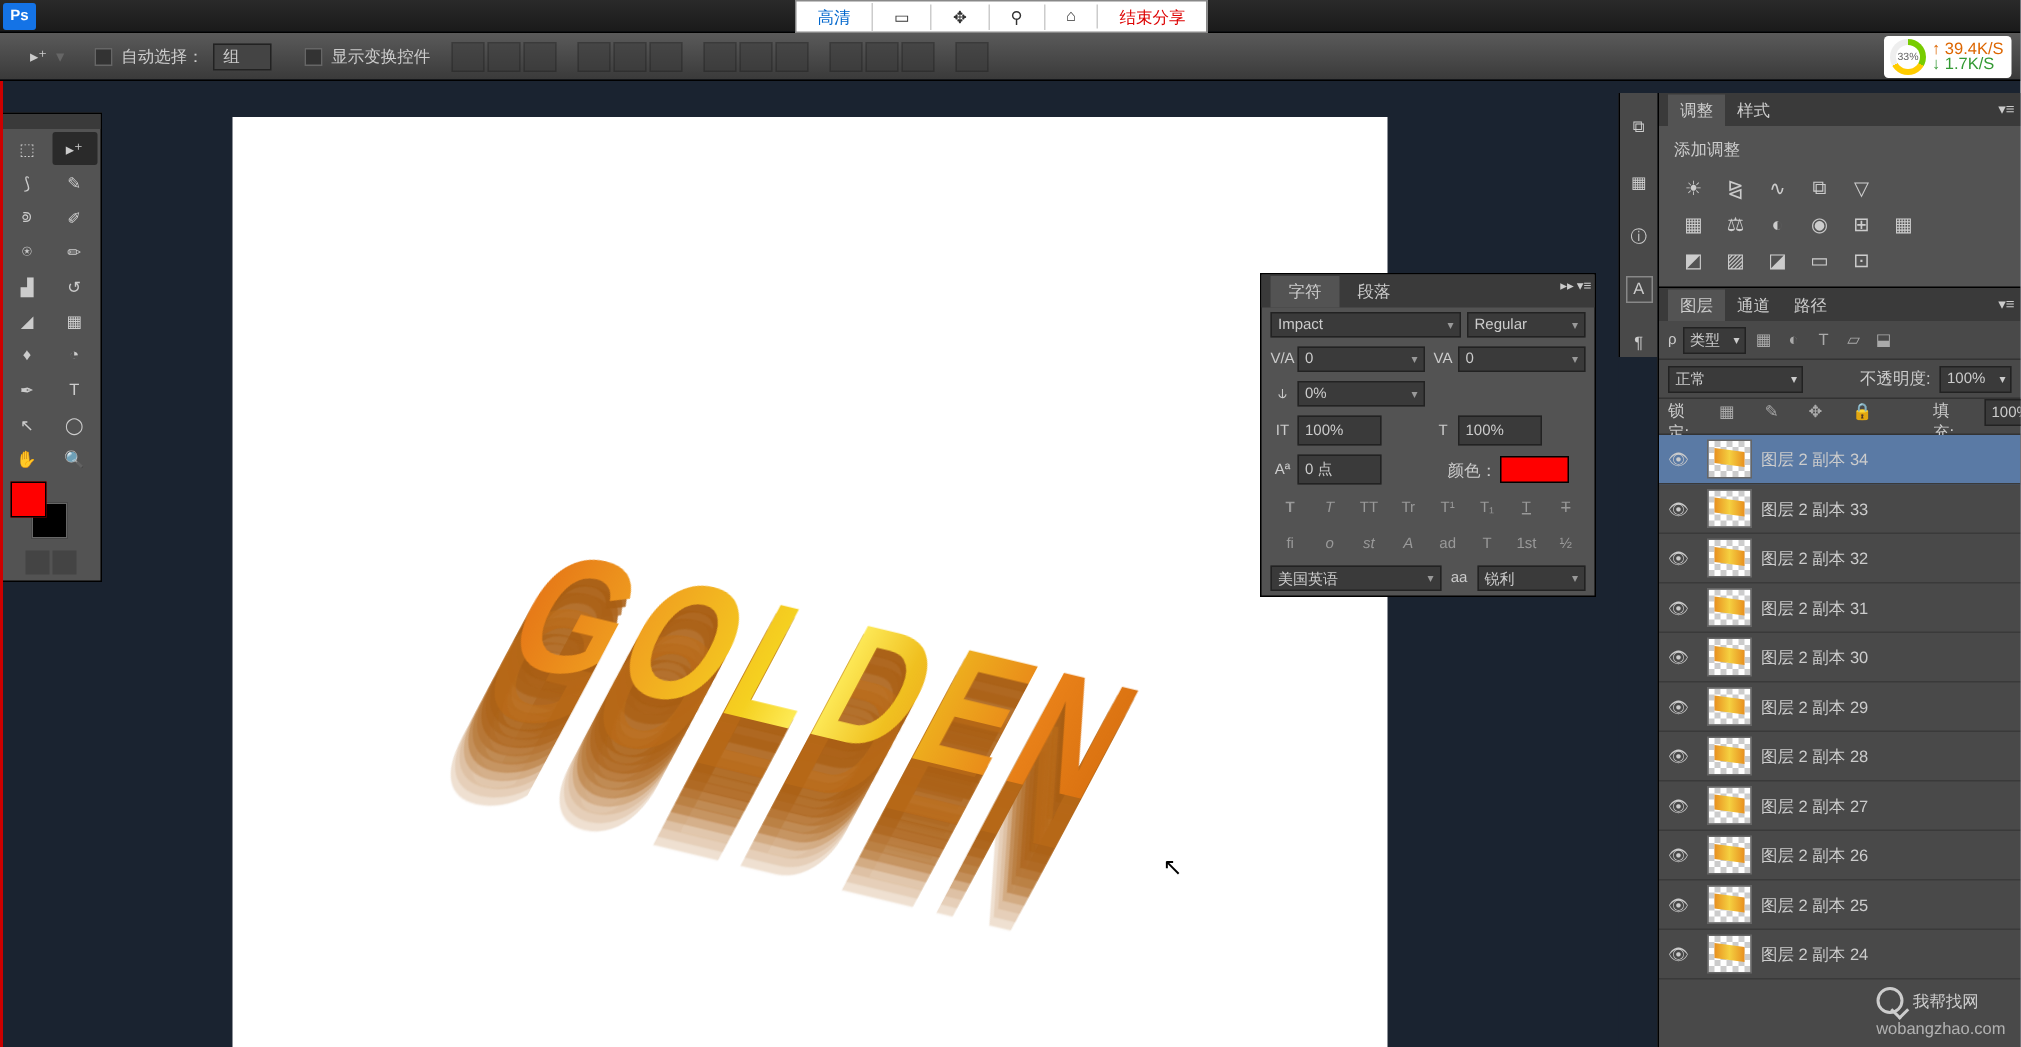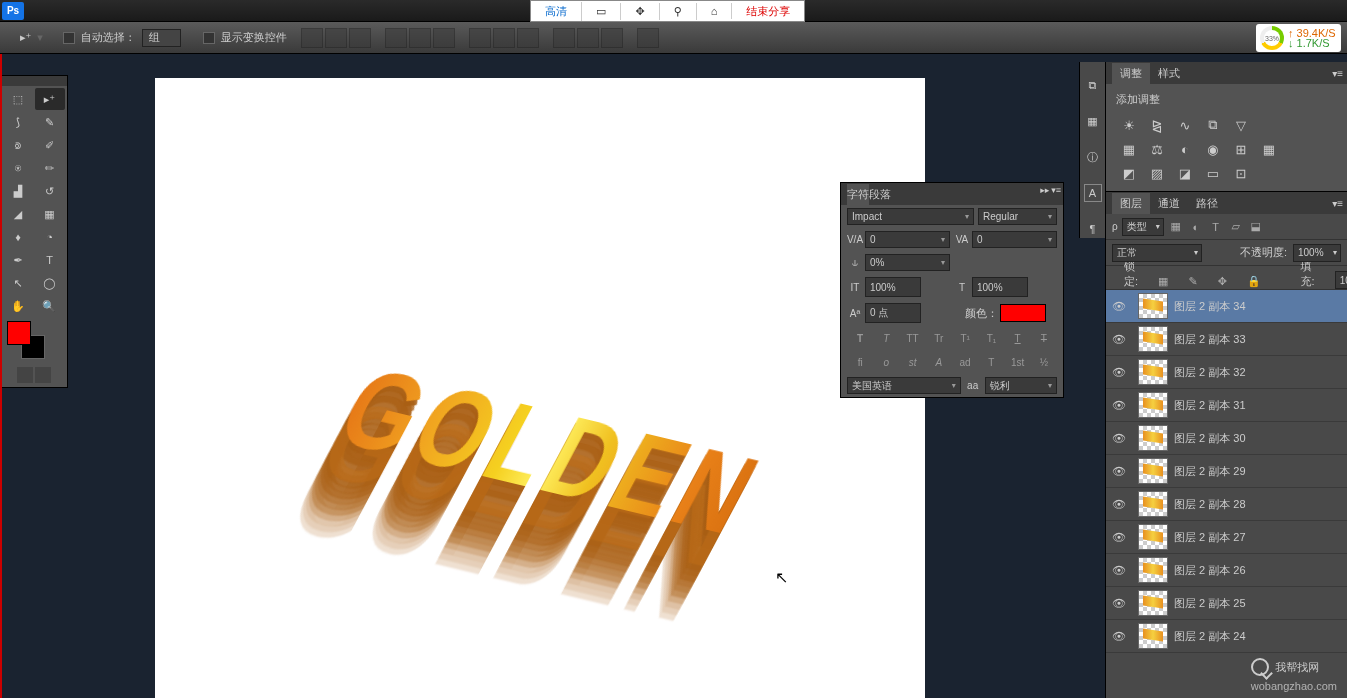--- a/index.html
+++ b/index.html
@@ -31,21 +31,21 @@
 .sw-fg{width:24px;height:24px;background:#f00;border:1px solid #000;position:absolute;left:6px;top:2px;z-index:1}
 .sw-bg{width:24px;height:24px;background:#000;border:1px solid #666;position:absolute;left:20px;top:16px}
 .toolbot{display:flex;gap:2px;padding:4px;justify-content:center}
 .tb-ic{width:16px;height:16px;background:#444}
 .canvas-area{position:absolute;left:80px;top:62px;right:268px;bottom:0;background:#1a2330;overflow:hidden}
 .canvas{position:absolute;left:75px;top:16px;width:770px;height:620px;background:#fff}
 .golden{position:absolute;left:170px;top:320px;font-size:95px;font-weight:900;font-family:Impact,Arial Black,sans-serif;letter-spacing:0.08em;background:linear-gradient(90deg,#e67817 0%,#f0a020 18%,#f5d020 40%,#fff060 50%,#f0c020 62%,#e88018 85%,#d87010 100%);-webkit-background-clip:text;-webkit-text-fill-color:transparent;transform:skewX(-28deg) skewY(12deg) scaleY(1.1);filter:drop-shadow(0 30px 0 rgba(190,110,25,0.6)) drop-shadow(0 5px 0 rgba(170,95,20,0.9)) drop-shadow(0 10px 0 rgba(170,95,20,0.8)) drop-shadow(0 15px 0 rgba(170,95,20,0.7)) drop-shadow(0 20px 0 rgba(170,95,20,0.65));color:#e89020}
 .cursor{position:absolute;left:620px;top:490px;font-size:16px;color:#000}
 .char-panel{position:absolute;left:840px;top:182px;width:224px;background:#535353;border:1px solid #000;z-index:4}
 .cp-tabs{height:22px;background:#3a3a3a;display:flex;align-items:center;padding-left:6px}
-.cp-tab{padding:3px 0;font-size:11px;cursor:pointer}
+.cp-tab{padding:3px 12px;font-size:11px;cursor:pointer}
 .cp-tab.act{background:#535353}
 .cp-menu{position:absolute;right:2px;top:2px;display:flex;gap:2px}
 .cp-row{display:flex;align-items:center;padding:3px 6px;gap:4px}
 .cp-field{flex:1;height:17px;background:#3a3a3a;border:1px solid #222;padding:0 25px 0 4px;display:flex;align-items:center;font-size:10px;position:relative}
 .cp-field::after{content:'▾';position:absolute;right:4px;font-size:8px;color:#999}
 .cp-ic{width:16px;height:16px;display:flex;align-items:center;justify-content:center;font-size:10px;color:#ccc}
 .cp-half{display:flex;align-items:center;flex:1;gap:2px}
 .cp-input{width:56px;height:20px;background:#3a3a3a;border:1px solid #222;padding:0 4px;font-size:10px;display:flex;align-items:center}
 .cp-color{width:46px;height:18px;background:#f00;border:1px solid #000}
 .cp-btns{display:flex;justify-content:space-around;padding:4px 6px}
@@ -61,21 +61,21 @@
 .rp-body{padding:6px 10px}
 .rp-title{font-size:11px;padding:2px 0 6px}
 .rp-icrow{display:flex;gap:10px;padding:3px 4px;justify-content:flex-start}
 .rp-adj-ic{width:18px;height:18px;display:flex;align-items:center;justify-content:center;color:#ccc;font-size:13px;cursor:pointer}
 .rp-layers{flex:1;display:flex;flex-direction:column}
 .lay-filter{height:26px;background:#494949;border-bottom:1px solid #333;display:flex;align-items:center;padding:0 6px;gap:4px}
 .lay-sel{height:18px;background:#3a3a3a;border:1px solid #222;padding:0 16px 0 4px;font-size:10px;position:relative;display:flex;align-items:center}
 .lay-sel::after{content:'▾';position:absolute;right:3px;font-size:8px}
 .lay-fic{width:16px;height:16px;color:#aaa;display:flex;align-items:center;justify-content:center;font-size:11px}
 .lay-mode{height:26px;background:#494949;border-bottom:1px solid #333;display:flex;align-items:center;padding:0 6px;gap:6px}
-.lay-lock{height:24px;background:#494949;border-bottom:1px solid #333;display:flex;align-items:flex-end;padding:0 18px;gap:20px;font-size:10px}
+.lay-lock{height:24px;background:#494949;border-bottom:1px solid #333;display:flex;align-items:flex-start;padding:0 6px;gap:20px;font-size:10px}
 .lay-list{flex:1;overflow:auto;background:#494949}
 .layer{height:33px;display:flex;align-items:center;border-bottom:1px solid #3a3a3a;cursor:pointer}
 .layer.sel{background:#5a7aa5}
 .lay-eye{width:26px;text-align:center;color:#ccc}
 .lay-thumb{width:30px;height:26px;background:repeating-conic-gradient(#ccc 0 25%,#fff 0 50%) 0/8px 8px;border:1px solid #666;margin:0 6px;position:relative}
 .lay-thumb::after{content:'';position:absolute;inset:6px 4px 8px 4px;background:linear-gradient(90deg,#e89020,#f5d040,#e89020);transform:skewY(8deg)}
 .lay-name{font-size:11px}
 .watermark{position:absolute;right:10px;bottom:4px;color:rgba(255,255,255,0.7);font-size:16px;z-index:20}
 .wm-ic{display:inline-block;width:18px;height:18px;border-radius:50%;border:2px solid #ccc;vertical-align:middle;margin-right:2px;position:relative}
 .wm-ic::after{content:'';position:absolute;width:7px;height:7px;border:2px solid #ccc;border-left:none;border-top:none;transform:rotate(45deg);right:-4px;bottom:-4px}

